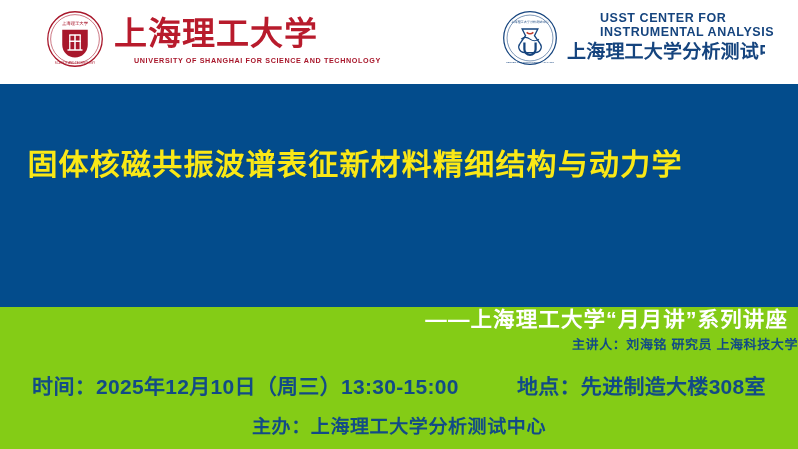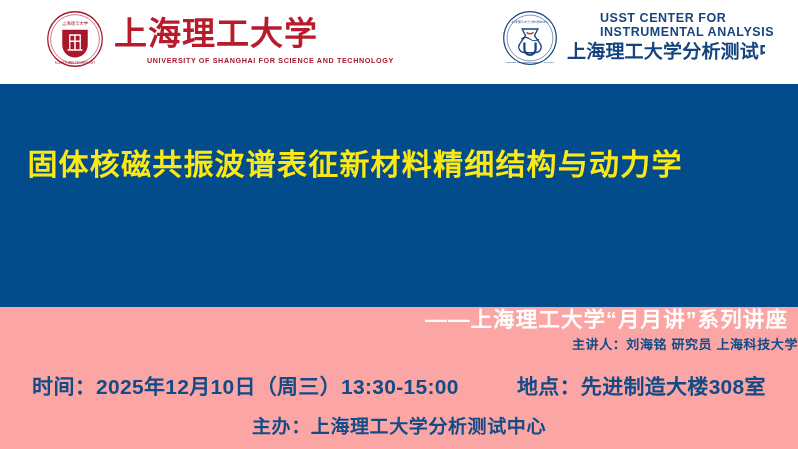--- a/index.html
+++ b/index.html
@@ -13,21 +13,21 @@
     height: 449px;
     overflow: hidden;
     font-family: "Liberation Sans", "DejaVu Sans", sans-serif;
     -webkit-font-smoothing: antialiased;
   }
 
   #poster {
     position: relative;
     width: 798px;
     height: 449px;
-    background: #fca5a5;
+    background: #84cc16;
   }
 
   
   #header-bar {
     position: absolute;
     left: 0;
     top: 0;
     width: 798px;
     height: 84px;
     background: #ffffff;
@@ -55,21 +55,21 @@
     display: block;
     height: 40px;
   }
   .usst-en {
     display: block;
     color: #A8172B;
     font-size: 7.2px;
     letter-spacing: 0.62px;
     font-weight: 600;
     margin-top: 2px;
-    margin-left: 16px;
+    margin-left: 3px;
     white-space: nowrap;
     font-variant: small-caps;
     text-transform: uppercase;
     padding-left: 17px;
   }
 
   
   #cia-lockup {
     position: absolute;
     left: 502px;

